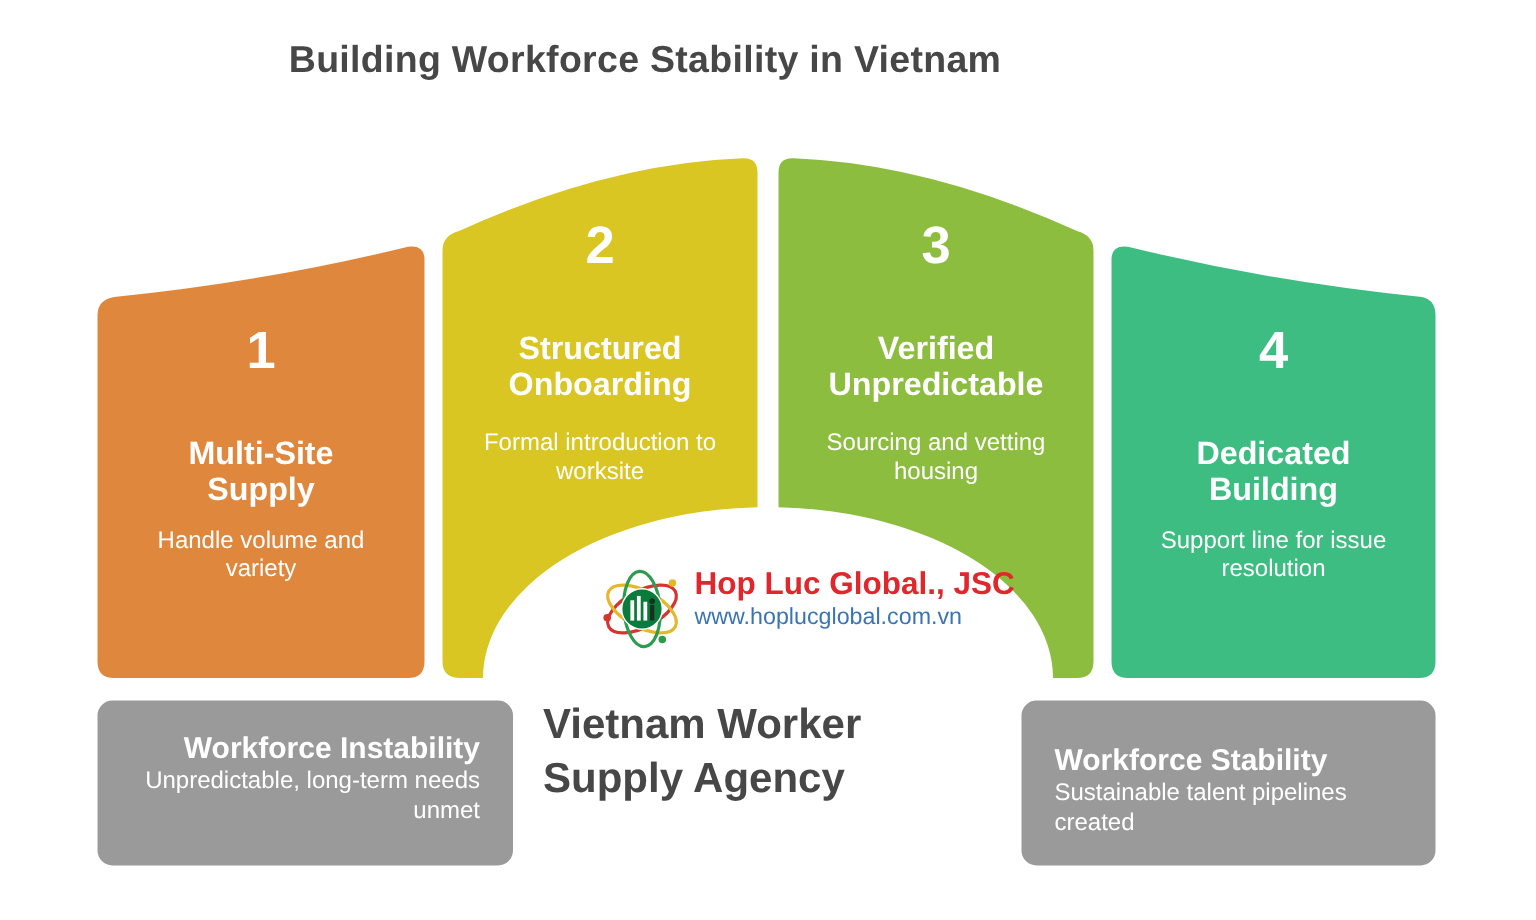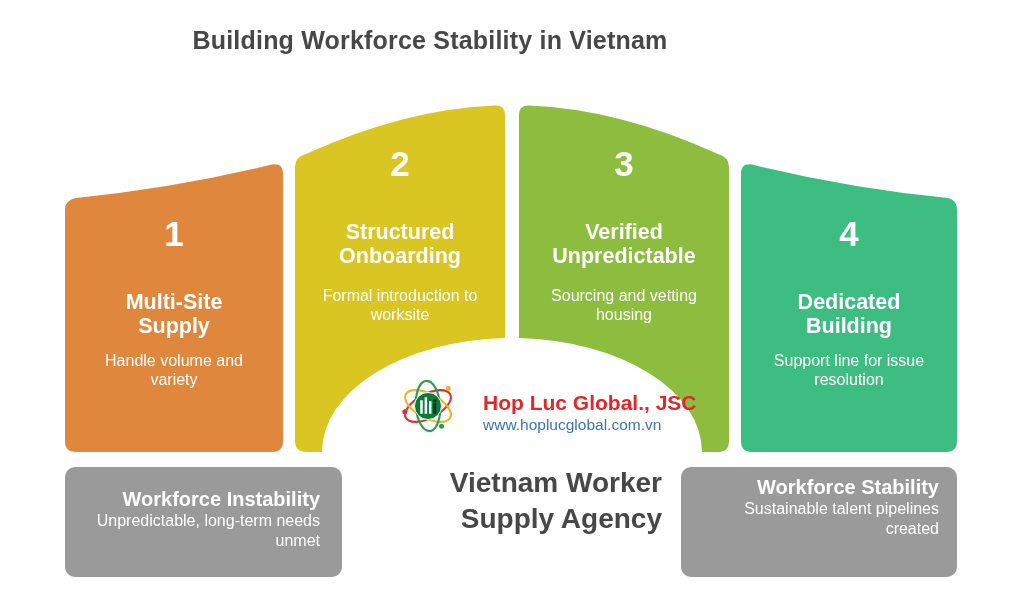--- a/index.html
+++ b/index.html
@@ -22,34 +22,34 @@
   .s3{left:519px;width:210px;}
   .s4{left:741px;width:216px;}
   .rowA .step-num{top:214px;}
   .rowA .step-title{top:290px;}
   .rowA .step-desc{top:351px;}
   .rowB .step-num{top:144px;}
   .rowB .step-title{top:220px;}
   .rowB .step-desc{top:286px;text-align:center;}
   .step-title .inner{max-width:160px;}
   .step-desc .inner{max-width:175px;}
-  .logo{position:absolute;left:399px;top:377px;display:flex;align-items:flex-end;gap:26px;}
+  .logo{position:absolute;left:399px;top:377px;display:flex;align-items:flex-start;gap:6px;}
   .logo-text{display:flex;flex-direction:column;justify-content:center;}
   .logo-company{font-size:21px;font-weight:bold;color:#E1262C;line-height:25px;}
   .logo-url{font-size:15.5px;color:#3B74B4;line-height:20px;}
   .center-label{
-    position:absolute;left:362px;top:465px;width:300px;text-align:right;
+    position:absolute;left:362px;top:465px;width:300px;text-align:left;
     font-size:28px;font-weight:bold;line-height:36px;color:#474747;
   }
   .outcome{
     position:absolute;top:467px;height:110px;background:#9A9A9A;border-radius:10px;
     color:#ffffff;box-sizing:border-box;
   }
   .outcome-left{left:65px;width:277px;text-align:right;padding:20px 22px 0 18px;}
-  .outcome-right{left:681px;width:276px;text-align:right;padding:8px 18px 0 22px;}
+  .outcome-right{left:681px;width:276px;text-align:left;padding:28px 18px 0 22px;}
   .outcome-title{font-size:20px;font-weight:bold;line-height:24px;margin-bottom:0;}
   .outcome-desc{font-size:16px;line-height:20px;}
 </style>
 </head>
 <body>
 
 <div class="canvas">
 
   <div class="page-title">Building Workforce Stability in Vietnam</div>
 

